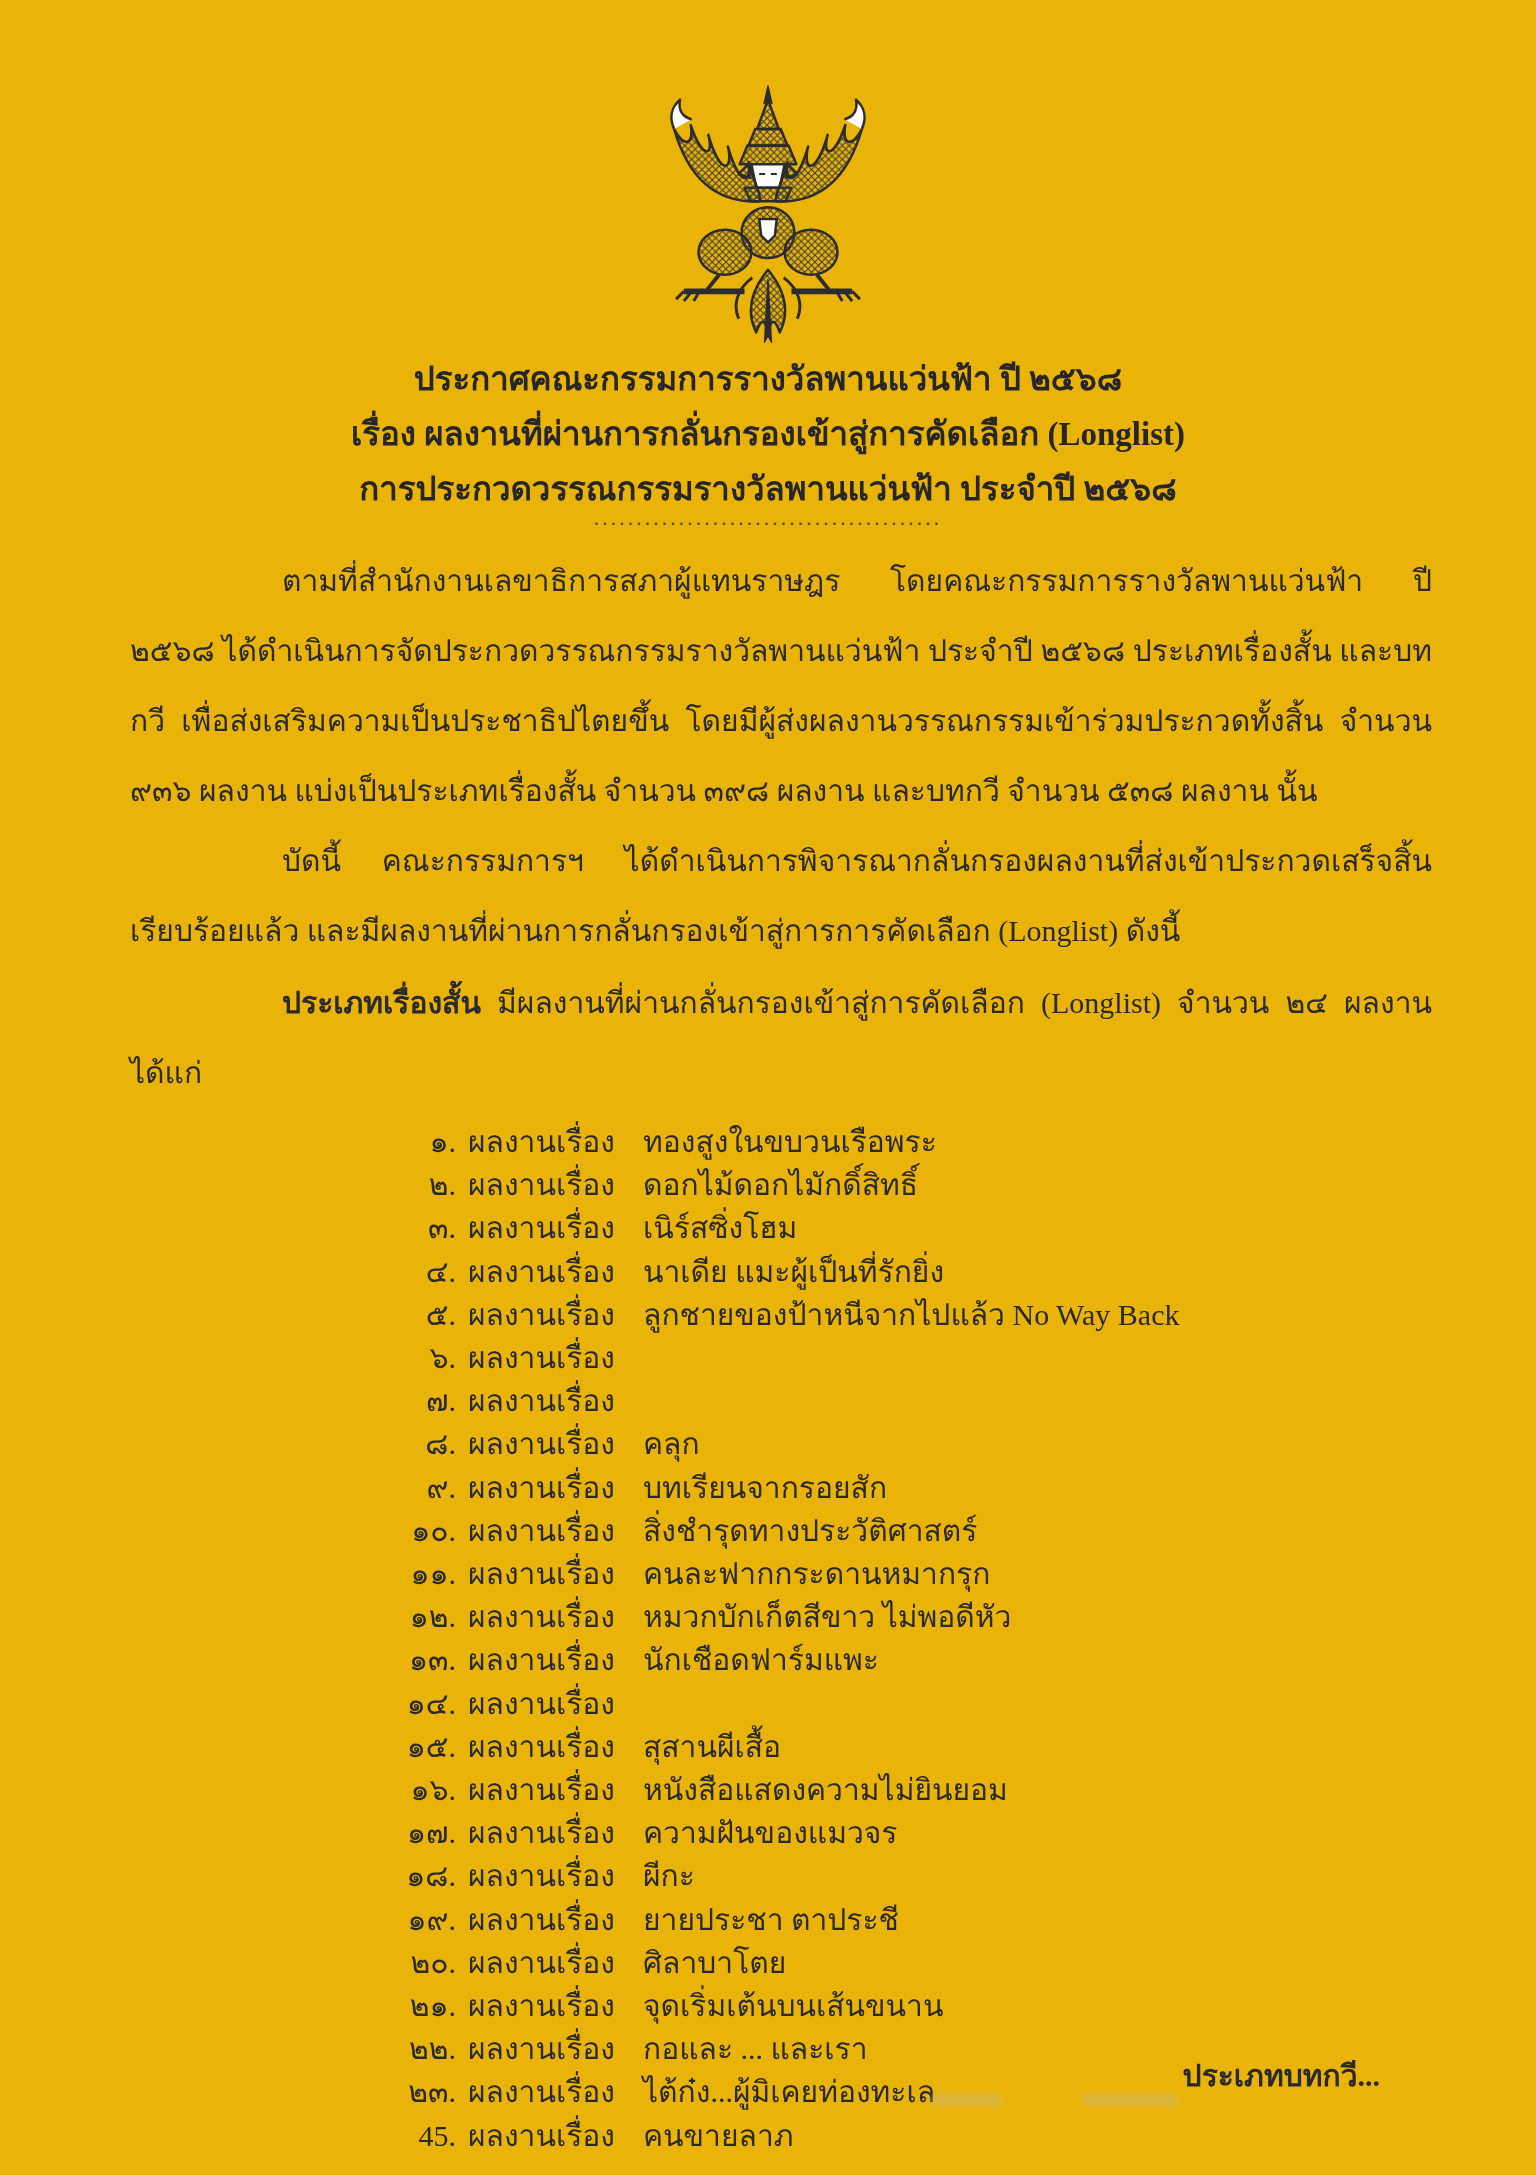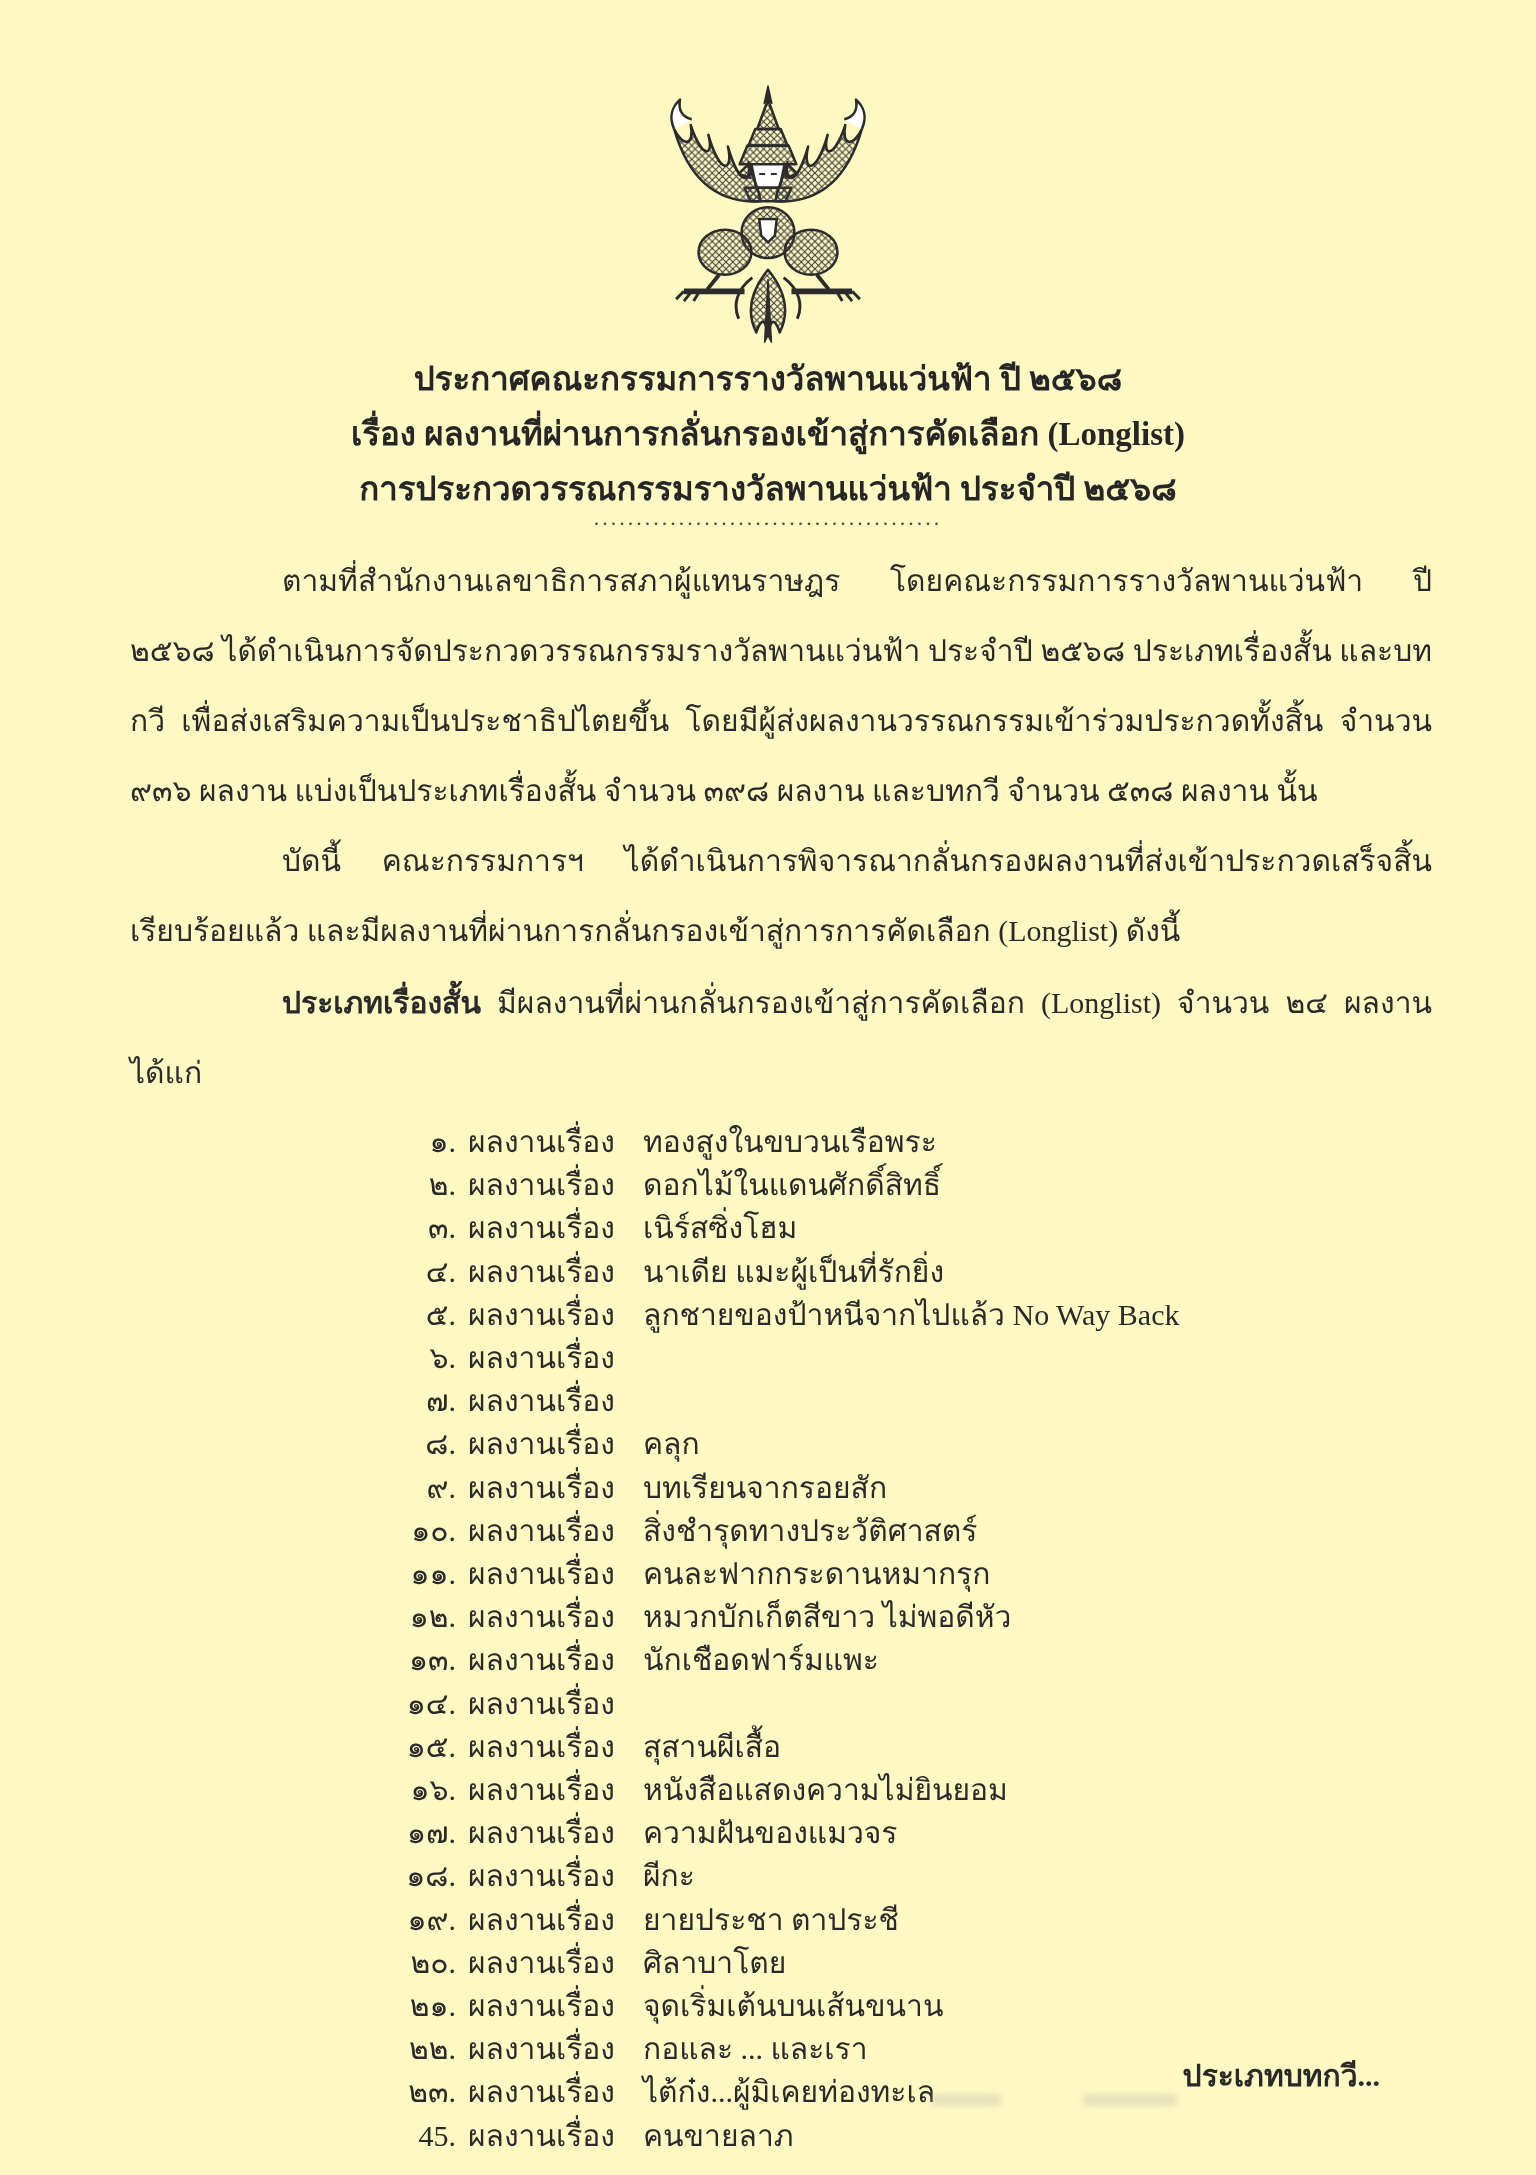--- a/index.html
+++ b/index.html
@@ -1,20 +1,20 @@
 <!DOCTYPE html>
 <html lang="th"><head>
 <meta charset="utf-8">
 <style>
   html,body{margin:0;padding:0;background:#e8e8e6;}
   .page{
     position:relative;
     width:1536px;height:2175px;
     margin:0 auto;
-    background:#fef9c3;
+    background:#eab308;
     color:#2a2a2a;
     font-family:"Liberation Serif","DejaVu Serif",serif;
     overflow:hidden;
   }
   .emblem-wrap{
     position:absolute;top:84px;left:50%;
     transform:translateX(-50%);
     width:236px;height:266px;
   }
   .doc-header{
@@ -132,21 +132,21 @@
     <div class="works-list">
     <div class="work-row">
       <span class="work-number">๑.</span>
       <span class="work-label">ผลงานเรื่อง</span>
       <span class="work-title">ทองสูงในขบวนเรือพระ</span>
     </div>
 
     <div class="work-row">
       <span class="work-number">๒.</span>
       <span class="work-label">ผลงานเรื่อง</span>
-      <span class="work-title">ดอกไม้ในแดนศักดิ์สิทธิ์</span>
+      <span class="work-title">ดอกไม้ดอกไมักดิ์สิทธิ์</span>
     </div>
 
     <div class="work-row">
       <span class="work-number">๓.</span>
       <span class="work-label">ผลงานเรื่อง</span>
       <span class="work-title">เนิร์สซิ่งโฮม</span>
     </div>
 
     <div class="work-row">
       <span class="work-number">๔.</span>

